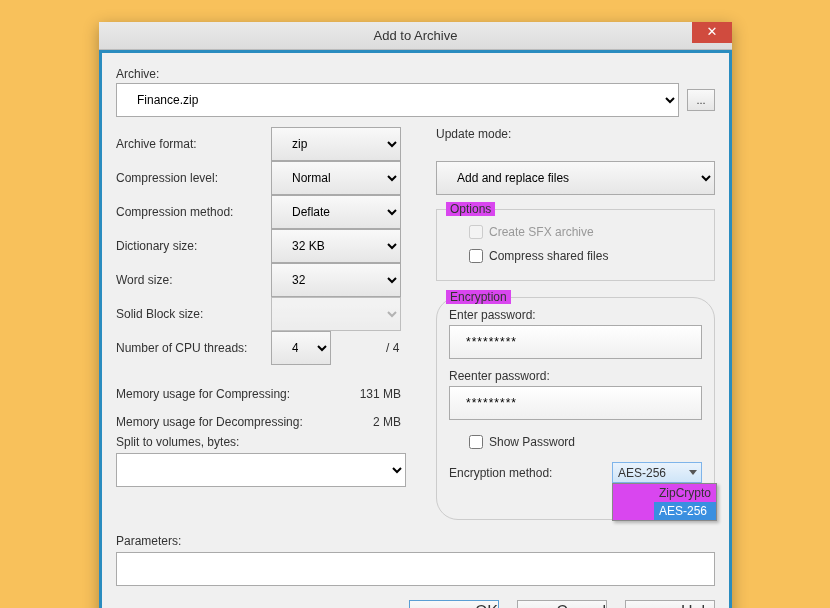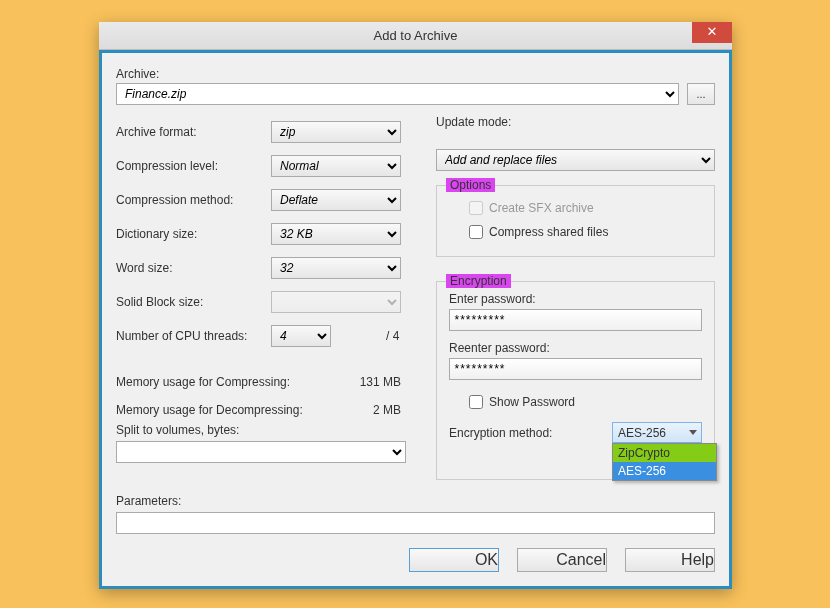--- a/index.html
+++ b/index.html
@@ -51,25 +51,24 @@
   .inner-border {
     margin: 3px;
     background: #f0f0f0;
     padding: 14px 14px 14px 14px;
   }
   .label { color: #333; }
   .full-row { margin-top: 2px; margin-bottom: 10px; display:flex; gap:8px; align-items:center;}
   select, input[type=text], input[type=password] {
     font-family: inherit;
     font-size: 12px;
-    height: 22px;
+    height: 34px;
     border: 1px solid #aaa;
     background: linear-gradient(#fff,#f0f0f0);
-    padding: 0 4px;
-    font-style: italic;
+    padding: 0 16px;
   }
   select { background: linear-gradient(#f9f9f9,#e6e6e6); }
   .browse-btn {
     width: 28px;
     height: 22px;
     border: 1px solid #aaa;
     background: linear-gradient(#f9f9f9,#e6e6e6);
     text-align:center;
     line-height:20px;
     cursor:pointer;
@@ -129,24 +128,25 @@
     cursor:pointer;
     font-size:12px;
   }
   .enc-select-fake .arrow {
     width:0;height:0;border-left:4px solid transparent;border-right:4px solid transparent;border-top:5px solid #555;
   }
   .enc-dropdown {
     position:absolute;
     top:21px; left:0;
     width:105px;
-    background:#84cc16;
+    background:#d946ef;
     border:1px solid #888;
     box-shadow:2px 2px 3px rgba(0,0,0,0.25);
     z-index:10;
+    padding-left:41px;
   }
   .enc-dropdown .opt { padding:2px 5px; cursor:pointer; font-size:12px;}
   .enc-dropdown .opt.selected { background:#3a8fe0; color:#fff; }
   .split-row .lbl { display:block; margin-bottom:4px;}
   .params-input { width:100%; height:22px; background:#fff;}
   .buttons-row {
     display:flex;
     justify-content:flex-end;
     gap:18px;
     margin-top:14px;
@@ -240,21 +240,21 @@
           <div class="check-row disabled">
             <input type="checkbox" disabled="" style="">
             <span>Create SFX archive</span>
           </div>
           <div class="check-row">
             <input type="checkbox" style="">
             <span>Compress shared files</span>
           </div>
         </div>
 
-        <div class="fieldset" style="margin-top:24px; padding-bottom:36px;">
+        <div class="fieldset" style="margin-top:16px; padding-bottom:36px;border-radius:22px;">
           <div class="legend">Encryption</div>
           <div class="enc-field">
             <span class="enc-lbl">Enter password:</span>
             <input type="text" class="enc-input" value="*********" style="">
           </div>
           <div class="enc-field">
             <span class="enc-lbl">Reenter password:</span>
             <input type="text" class="enc-input" value="*********" style="">
           </div>
           <div class="check-row">

